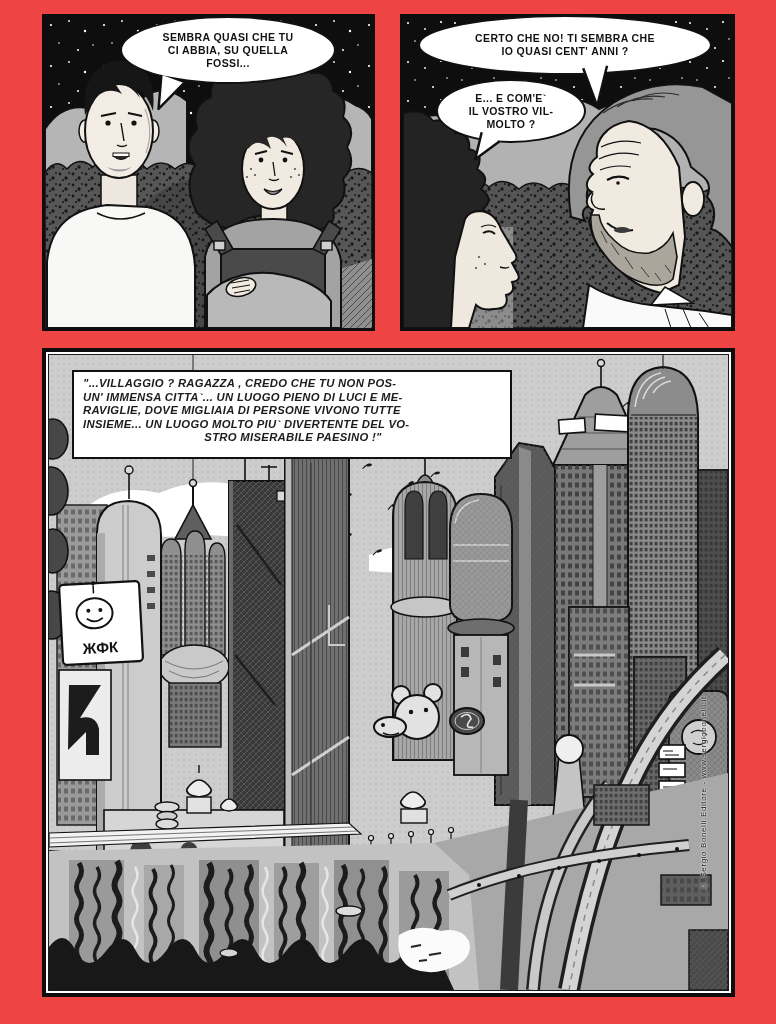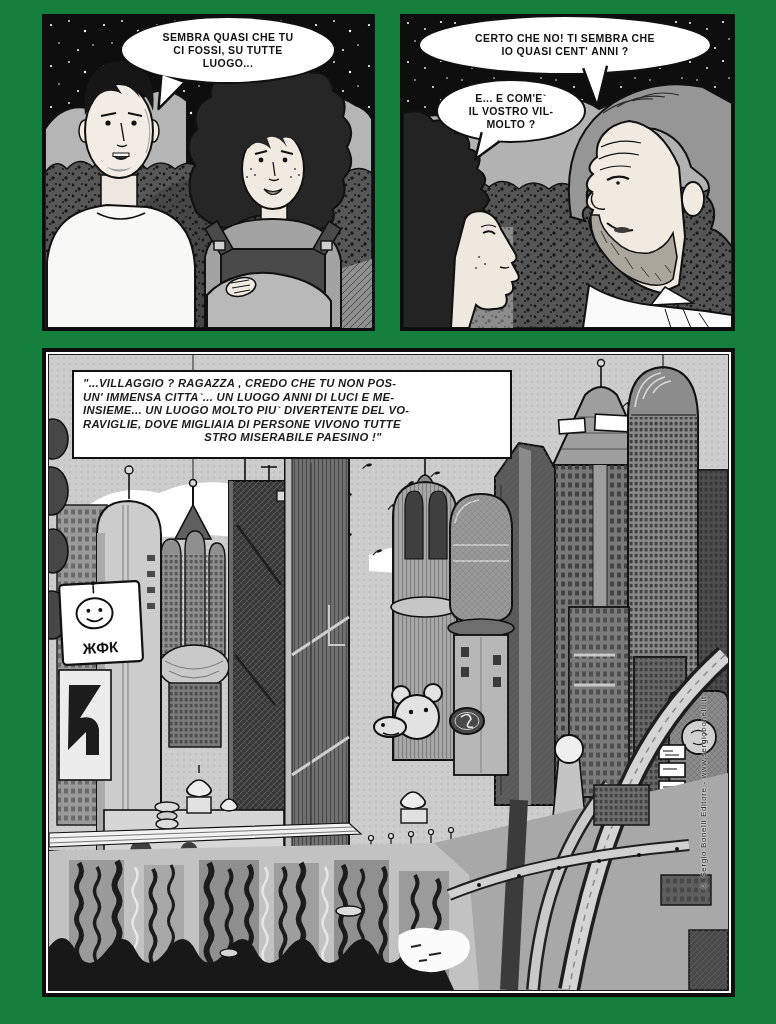--- a/index.html
+++ b/index.html
@@ -1,16 +1,16 @@
 <!DOCTYPE html>
 <html><head>
 <meta charset="utf-8">
 <style>
   html,body{margin:0;padding:0;background:#e8e8e8;}
-  #page{position:relative;width:776px;height:1024px;background:#15803d;overflow:hidden;
+  #page{position:relative;width:776px;height:1024px;background:#ef4444;overflow:hidden;
         font-family:"Liberation Sans","DejaVu Sans",sans-serif;}
   .panel{position:absolute;background:#fff;border:3px solid #0d0d0d;box-sizing:border-box;}
   .panel svg{display:block;width:100%;height:100%;}
   #panel3{border-width:4px;}
   #panel3-inner{position:absolute;inset:2px;border:1px solid #1a1a1a;overflow:hidden;}
   .bubble{position:absolute;z-index:5;background:#fff;border:2.5px solid #111;border-radius:50%;
           display:flex;flex-direction:column;align-items:center;justify-content:center;
           text-align:center;box-sizing:border-box;}
   .bubble .ln{font-size:10.5px;font-weight:bold;letter-spacing:.4px;color:#111;
               line-height:13px;white-space:nowrap;}
@@ -171,22 +171,22 @@
         <ellipse cx="219" cy="213" rx="8" ry="3" fill="#3a3a3a"></ellipse>
         <path d="M180,311 L186,268 Q212,284 248,288 L302,294 L329,298 L329,311 Z" fill="#fafafa" stroke="#111" stroke-width="2"></path>
         <path d="M248,288 L262,270 L290,286 Z" fill="#fff" stroke="#111" stroke-width="1.6"></path>
         <path d="M262,292 L268,311 M280,292 L288,311 M296,296 L306,311" stroke="#111" stroke-width="1" fill="none"></path>
       </g>
     </svg>
   </div>
 
   <div class="bubble" style="left:120px;top:16px;width:216px;height:68px;">
     <div class="ln">SEMBRA QUASI CHE TU</div>
-    <div class="ln">CI FOSSI, SU TUTTE</div>
-    <div class="ln">LUOGO...</div>
+    <div class="ln">CI ABBIA, SU QUELLA</div>
+    <div class="ln">FOSSI...</div>
   </div>
   <svg class="tail" style="left:158px;top:78px;transform:rotate(20deg);" width="30" height="38">
     <path d="M3,1 L12,34 L27,1" fill="#fff" stroke="#111" stroke-width="2.5" stroke-linejoin="round"></path>
   </svg>
 
   <div class="bubble" style="left:418px;top:15px;width:294px;height:60px;">
     <div class="ln">CERTO CHE NO! TI SEMBRA CHE</div>
     <div class="ln">IO QUASI CENT' ANNI ?</div>
   </div>
   <svg class="tail" style="left:580px;top:66px;transform:rotate(-6deg);" width="30" height="44">
@@ -529,21 +529,21 @@
         <rect x="612" y="520" width="50" height="30" fill="url(#p3win)" opacity="0.6"></rect>
         <rect x="640" y="575" width="39" height="60" fill="#4a4a4a" stroke="#111" stroke-width="1.4"></rect>
         <rect x="640" y="575" width="39" height="60" fill="url(#p3hatch)" opacity="0.7"></rect>
       </g>
     </svg>
     </div>
   </div>
 
   <div id="caption">
     <div class="cln">"...VILLAGGIO ? RAGAZZA , CREDO CHE TU NON POS-</div>
-    <div class="cln">UN' IMMENSA CITTA`... UN LUOGO ANNI DI LUCI E ME-</div>
+    <div class="cln">UN' IMMENSA CITTA`... UN LUOGO PIENO DI LUCI E ME-</div>
+    <div class="cln">RAVIGLIE, DOVE MIGLIAIA DI PERSONE VIVONO TUTTE</div>
     <div class="cln">INSIEME... UN LUOGO MOLTO PIU` DIVERTENTE DEL VO-</div>
-    <div class="cln">RAVIGLIE, DOVE MIGLIAIA DI PERSONE VIVONO TUTTE</div>
     <div class="cln center">STRO MISERABILE PAESINO !"</div>
   </div>
 
   <div id="copyright">© Sergio Bonelli Editore - www.sergiobonelli.it</div>
 
 </div>
 
 </body></html>

